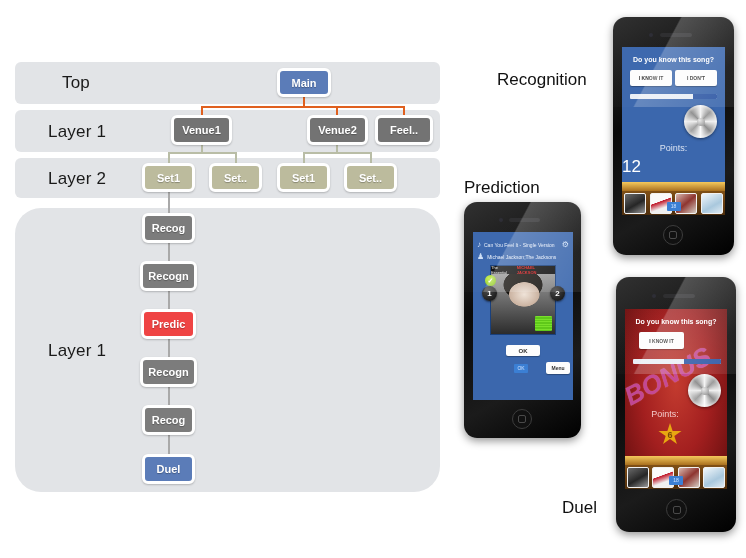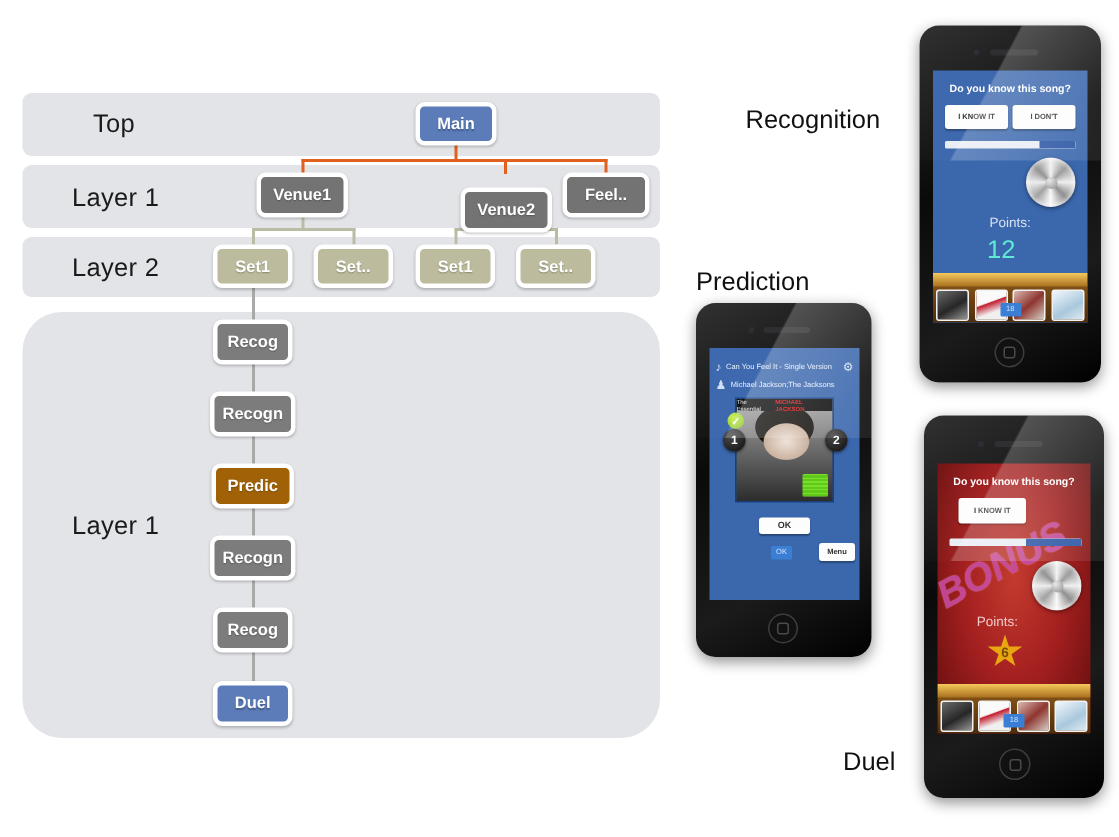--- a/index.html
+++ b/index.html
@@ -40,21 +40,21 @@
     font-weight:bold;
     text-shadow:0 1px 1px rgba(0,0,0,.28);
     box-shadow:0 1px 2px rgba(0,0,0,.22);
     overflow:hidden;
     white-space:nowrap;
   }
   .n-main   { background:#5b7cb8; }
   .n-venue  { background:#737373; }
   .n-set    { background:#bcbb9d;align-items:center; }
   .n-recog  { background:#7c7c7c; }
-  .n-predic { background:#a16207; }
+  .n-predic { background:#ef4444; }
   .n-duel   { background:#5b7cb8; }
 
   .conn { position:absolute; background:#b9bda6; }
   .conn.orange { background:#e0601f; }
   .conn.grey  { background:#a9a9a9; }
 
   
   #photos { position:absolute; left:452px; top:0; width:294px; height:558px; }
   .cap {
     position:absolute;
@@ -134,21 +134,21 @@
     box-shadow:0 1px 3px rgba(0,0,0,.45), inset 0 0 3px rgba(255,255,255,.7);
     border:1px solid rgba(255,255,255,.35);
   }
   .knob::after {
     content:""; position:absolute; left:50%; top:50%;
     width:26%; height:26%; transform:translate(-50%,-50%);
     border-radius:50%;
     background:radial-gradient(circle at 35% 30%,#e9e9e9,#8d8d8d);
   }
   .points-lbl { position:absolute; left:0; right:0; text-align:center; color:#d9e2f2; }
-  .points-val { position:absolute; left:0; right:12px; text-align:center; color:#5eead4; }
+  .points-val { position:absolute; left:0; right:12px; color:#ffffff; }
 
   
   .shelf {
     position:absolute; left:0; right:0;
     background:linear-gradient(#c98f2a 0%, #8c5a18 10%, #6d4112 55%, #4e2e0c 100%);
   }
   .shelf .lamps {
     position:absolute; left:0; right:0; top:0; height:26%;
     background:linear-gradient(#f5c95c,#a9701f);
   }
@@ -270,21 +270,21 @@
 
   <div class="conn grey" style="left:168px; top:192px; width:2px; height:270px;"></div>
 
   <div class="node n-main" style="left:277px; top:68px; width:54px; height:29px;">
     <span>Main</span>
   </div>
 
   <div class="node n-venue" style="left:171px; top:115px; width:61px; height:30px;">
     <span>Venue1</span>
   </div>
-  <div class="node n-venue" style="left:307px; top:125px; width:61px; height:30px;">
+  <div class="node n-venue" style="left:307px; top:115px; width:61px; height:30px;">
     <span>Venue2</span>
   </div>
   <div class="node n-venue" style="left:375px; top:115px; width:58px; height:30px;">
     <span>Feel..</span>
   </div>
 
   <div class="node n-set" style="left:142px; top:163px; width:53px; height:29px;">
     <span>Set1</span>
   </div>
   <div class="node n-set" style="left:209px; top:163px; width:53px; height:29px;">

